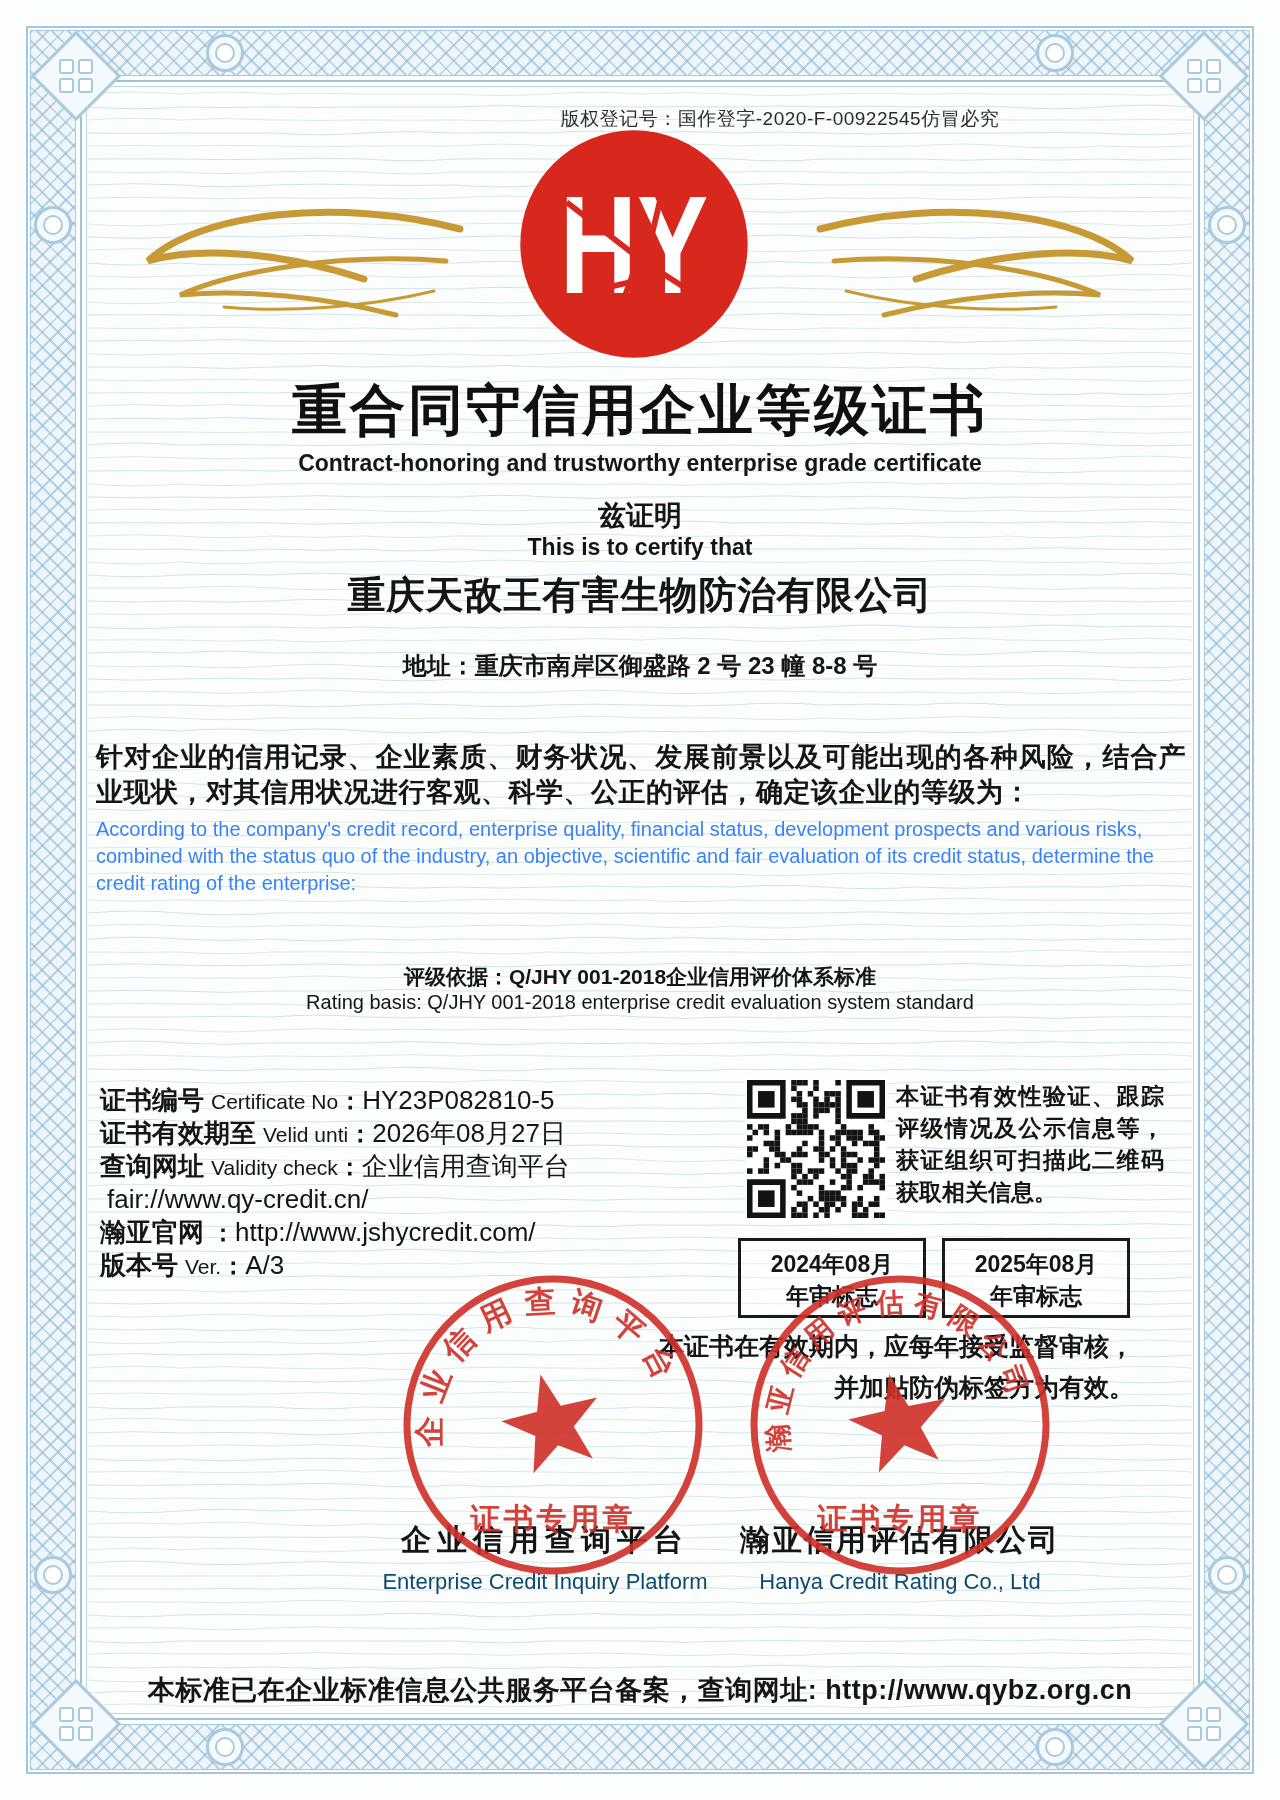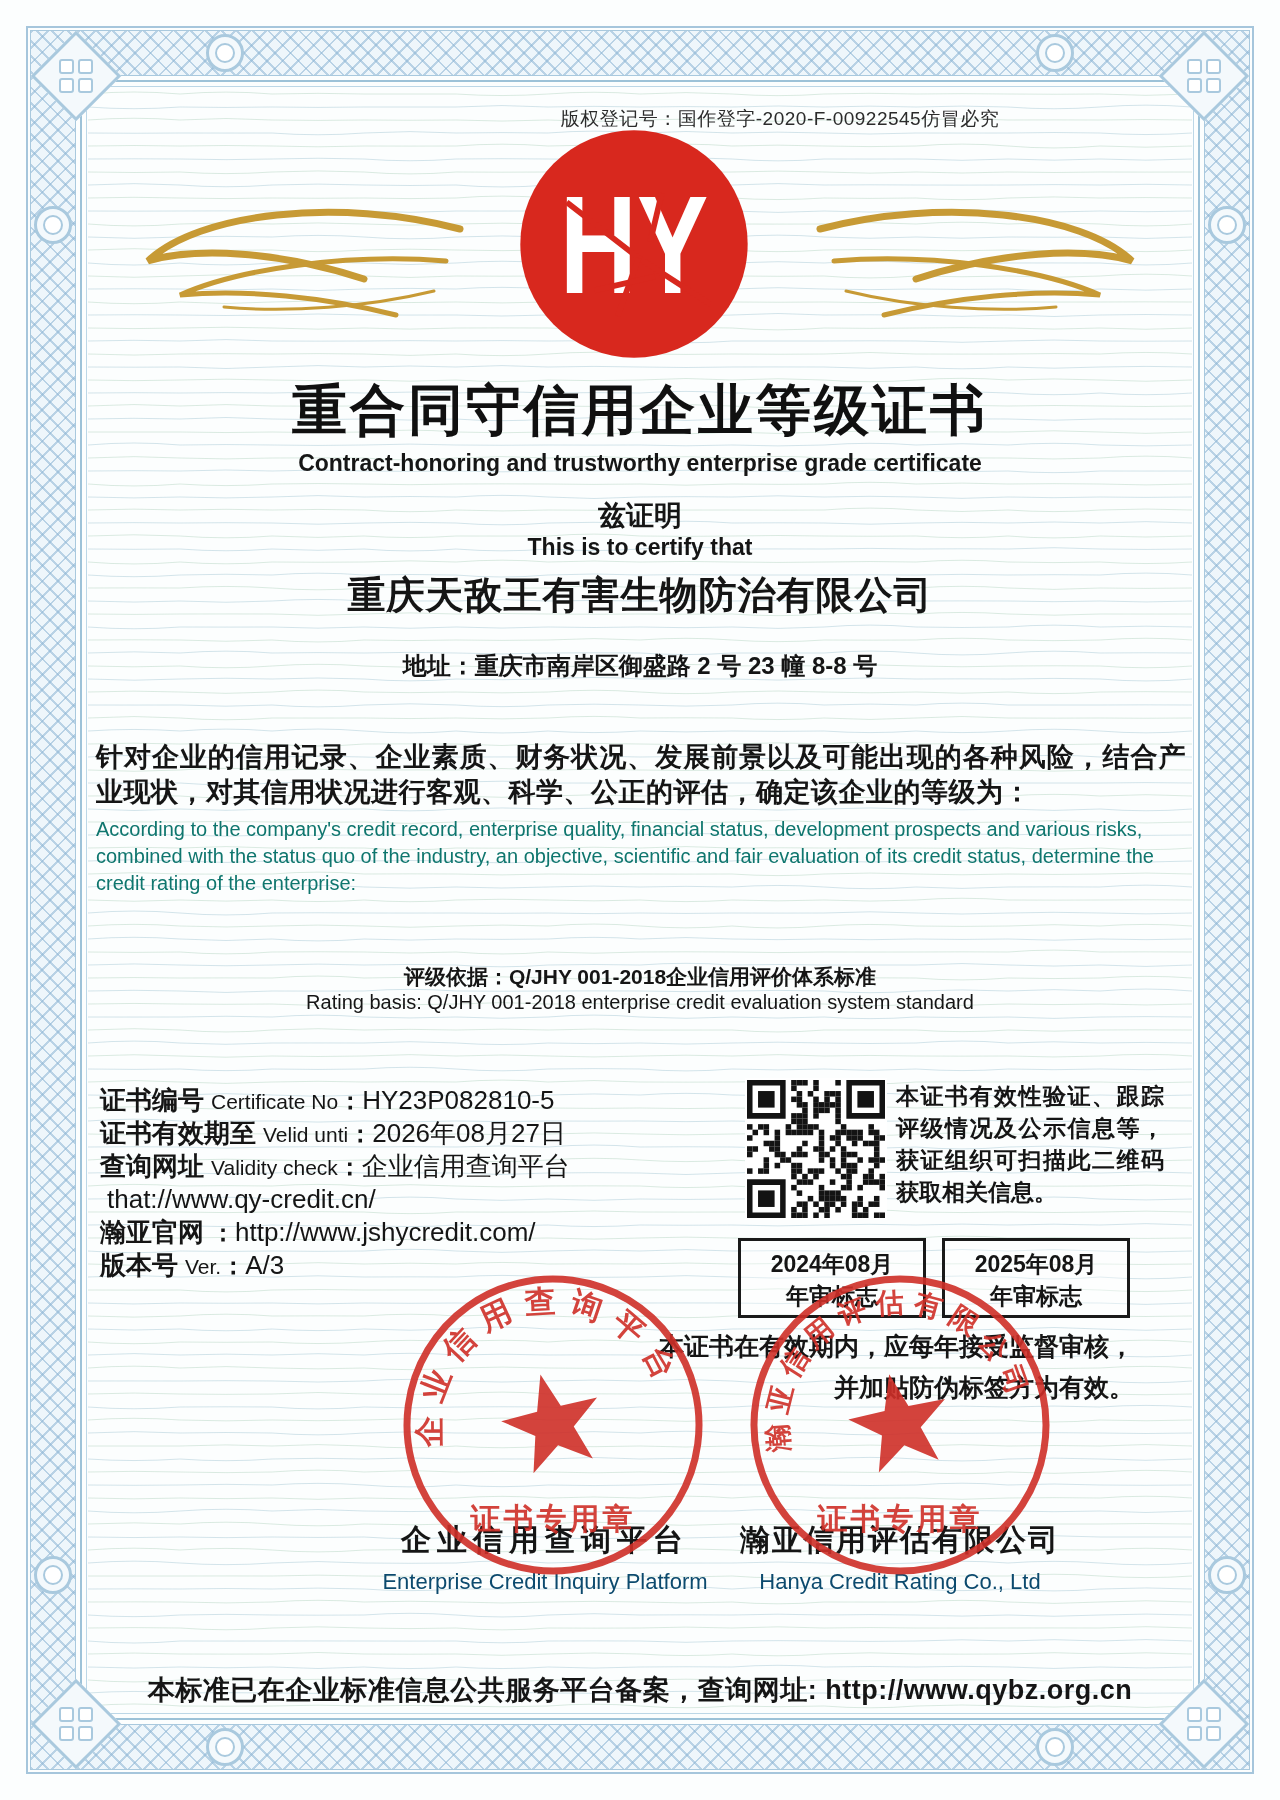--- a/index.html
+++ b/index.html
@@ -56,21 +56,21 @@
   .title-zh{top:374px;font-size:55px;font-weight:900;letter-spacing:3px;color:#101010;}
   .title-en{top:450px;font-size:23px;font-weight:600;color:#161616;}
   .certify-zh{top:497px;font-size:28px;font-weight:700;}
   .certify-en{top:534px;font-size:23px;font-weight:600;}
   .company-name{top:570px;font-size:38px;font-weight:900;letter-spacing:1px;}
   .code-line{top:620px;font-size:24px;font-weight:600;}
   .addr-line{top:650px;font-size:24px;font-weight:600;}
 
   .paragraph{left:96px;width:1090px;top:740px;}
   .para-zh{font-size:27px;font-weight:600;line-height:35px;text-align:justify;letter-spacing:.5px;}
-  .para-en{margin-top:6px;font-size:20px;line-height:27px;color:#0f766e;}
+  .para-en{margin-top:6px;font-size:20px;line-height:27px;color:#3b82f6;}
 
   .grade{top:893px;font-size:53px;font-weight:900;color:var(--brand-red);letter-spacing:1px;}
   .basis-zh{top:963px;font-size:21px;font-weight:600;}
   .basis-en{top:991px;font-size:20px;}
 
   .details{left:100px;top:1084px;width:560px;}
   .d-row{height:33px;line-height:33px;white-space:nowrap;}
   .d-zh{font-size:26px;font-weight:700;margin-right:7px;}
   .d-en{font-size:21px;}
   .d-sep{font-size:24px;font-weight:600;}
@@ -328,21 +328,21 @@
     <div class="para-en">According to the company's credit record, enterprise quality, financial status, development prospects and various risks, combined with the status quo of the industry, an objective, scientific and fair evaluation of its credit status, determine the credit rating of the enterprise:</div>
   </div>
 
   <div class="abs ctr basis-zh">评级依据：Q/JHY 001-2018企业信用评价体系标准</div>
   <div class="abs ctr basis-en">Rating basis: Q/JHY 001-2018 enterprise credit evaluation system standard</div>
 
   <div class="abs details">
     <div class="d-row"><span class="d-zh">证书编号</span><span class="d-en">Certificate No</span><span class="d-sep">：</span><span class="d-val">HY23P082810-5</span></div>
     <div class="d-row"><span class="d-zh">证书有效期至</span><span class="d-en">Velid unti</span><span class="d-sep">：</span><span class="d-val">2026年08月27日</span></div>
     <div class="d-row"><span class="d-zh">查询网址</span><span class="d-en">Validity check</span><span class="d-sep">：</span><span class="d-val">企业信用查询平台</span></div>
-    <div class="d-row"><span class="d-zh"></span><span class="d-en"></span><span class="d-sep"></span><span class="d-val">that://www.qy-credit.cn/</span></div>
+    <div class="d-row"><span class="d-zh"></span><span class="d-en"></span><span class="d-sep"></span><span class="d-val">fair://www.qy-credit.cn/</span></div>
     <div class="d-row"><span class="d-zh">瀚亚官网</span><span class="d-en"></span><span class="d-sep">：</span><span class="d-val">http://www.jshycredit.com/</span></div>
     <div class="d-row"><span class="d-zh">版本号</span><span class="d-en">Ver.</span><span class="d-sep">：</span><span class="d-val">A/3</span></div>
   </div>
 
   <svg class="abs qr" id="qr" viewBox="0 0 142 142">
       <g id="qr-g" fill="#131313">
         <rect x="0.00" y="45.44" width="5.68" height="5.68"></rect>
         <rect x="0.00" y="56.80" width="5.68" height="5.68"></rect>
         <rect x="0.00" y="68.16" width="5.68" height="5.68"></rect>
         <rect x="0.00" y="73.84" width="5.68" height="5.68"></rect>

